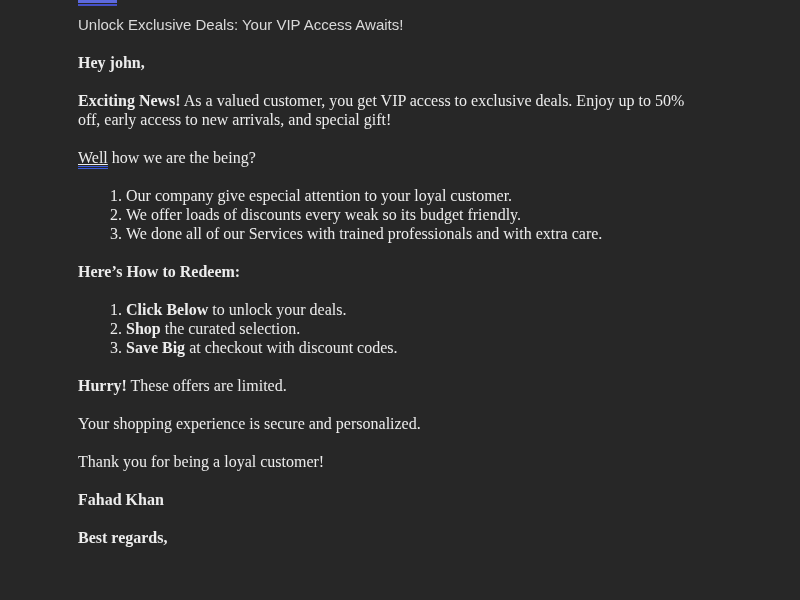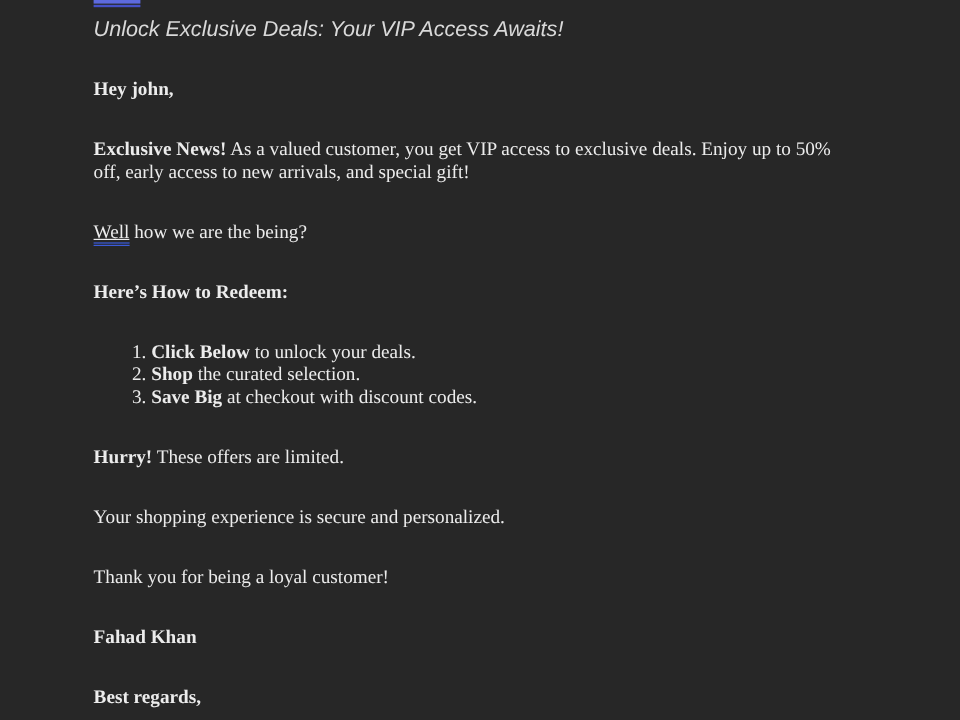--- a/index.html
+++ b/index.html
@@ -29,30 +29,29 @@
     height: 3px;
     background: #5d6ade;
   }
   .link-stub .underline {
     height: 2px;
     margin-top: 1px;
     background: #4450c8;
   }
   .subject {
     font-family: "Liberation Sans", sans-serif;
-    font-size: 18px;
+    font-size: 15px;
     line-height: 19px;
     color: #d9d9d9;
     margin: 9px 0 0 0;
-    font-style: italic;
   }
   p {
     font-size: 16px;
     line-height: 19px;
-    margin: 31px 0;
+    margin: 19px 0;
   }
   .bold { font-weight: bold; }
   ol {
     margin: 19px 0;
     padding-left: 48px;
   }
   li {
     font-size: 16px;
     line-height: 19px;
   }
@@ -70,24 +69,29 @@
 
   <a class="link-stub">
     <span class="glyph-bottom" style="display:block"></span>
     <span class="underline" style="display:block"></span>
   </a>
 
   <div class="subject">Unlock Exclusive Deals: Your VIP Access Awaits!</div>
 
   <p class="bold">Hey john,</p>
 
-  <p><span class="bold">Exclusive News!</span><span> As a valued customer, you get VIP access to exclusive deals. Enjoy up to 50% off, early access to new arrivals, and special gift!</span></p>
+  <p><span class="bold">Exciting News!</span><span> As a valued customer, you get VIP access to exclusive deals. Enjoy up to 50% off, early access to new arrivals, and special gift!</span></p>
 
   <p><span class="grammar-underline">Well</span><span> how we are the being?</span></p>
 
+  <ol>
+    <li>Our company give especial attention to your loyal customer.</li>
+    <li>We offer loads of discounts every weak so its budget friendly.</li>
+    <li>We done all of our Services with trained professionals and with extra care.</li>
+  </ol>
 
   <p class="bold">Here’s How to Redeem:</p>
 
   <ol>
     <li><span class="bold">Click Below</span><span> to unlock your deals.</span></li>
     <li><span class="bold">Shop</span><span> the curated selection.</span></li>
     <li><span class="bold">Save Big</span><span> at checkout with discount codes.</span></li>
   </ol>
 
 

